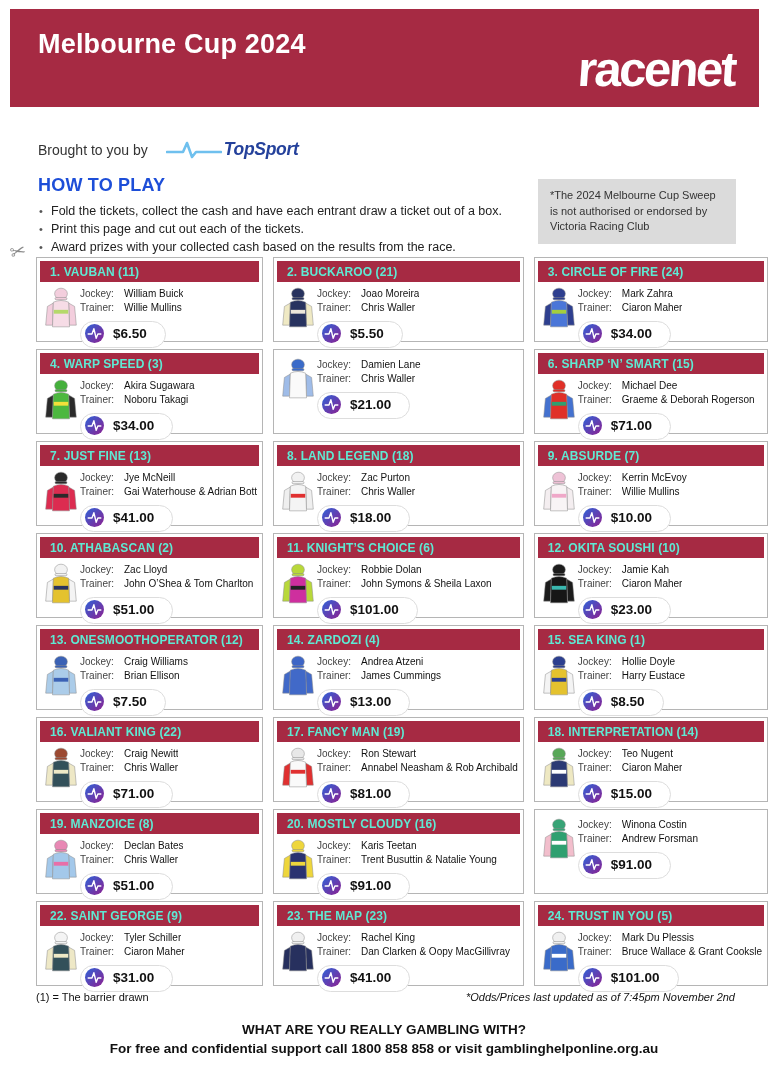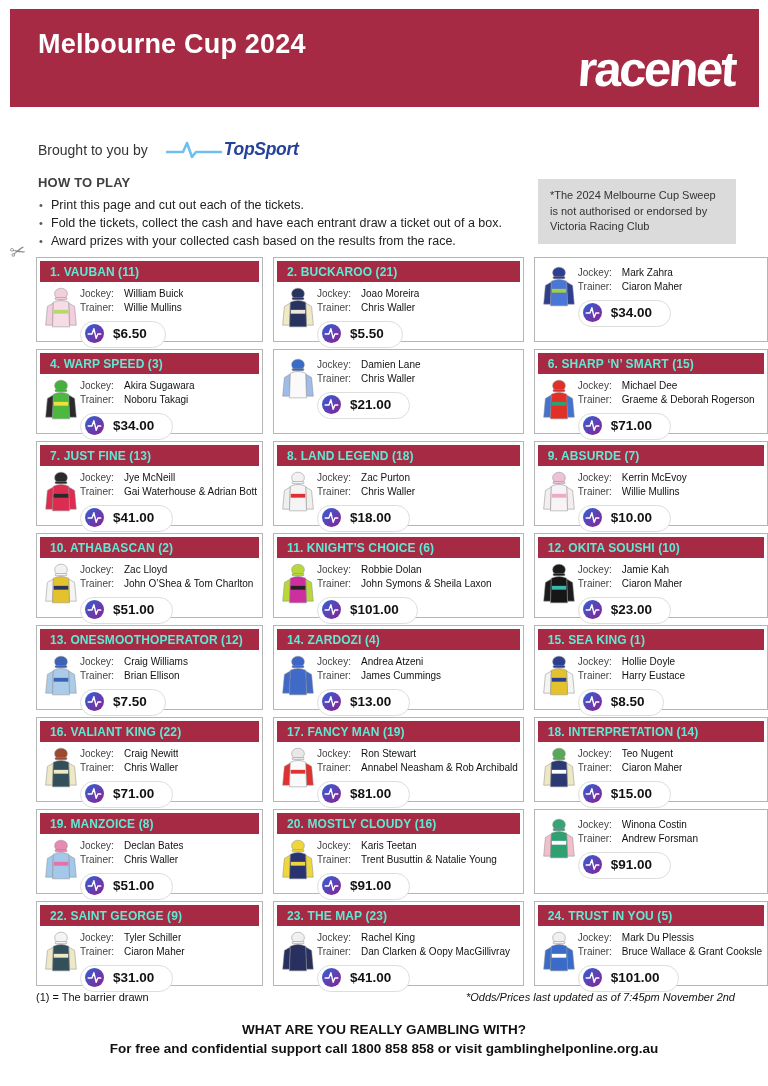--- a/index.html
+++ b/index.html
@@ -13,21 +13,21 @@
   .banner-line1{font-size:27px;font-weight:bold;letter-spacing:.2px;}
   .banner-line2{font-size:39px;font-weight:bold;margin-top:2px;letter-spacing:.2px;}
   .brand{position:absolute;right:24px;top:32px;color:#fff;font-size:49px;font-weight:bold;
          letter-spacing:-2.5px;transform:skewX(-4deg);}
   
   .sponsor{position:absolute;left:38px;top:139px;display:flex;align-items:center;font-size:14px;color:#333;}
   .sponsor .pulse{margin:0 2px 0 18px;display:flex;align-items:center;}
   .sponsor-name{font-weight:bold;font-style:italic;font-size:17.5px;color:var(--tsblue,#24419B);letter-spacing:-.3px;}
   
   .howto{position:absolute;left:38px;top:175px;width:480px;}
-  .howto h2{margin:0 0 6px 0;font-size:13px;color:#404040;letter-spacing:.2px;}
+  .howto h2{margin:0 0 6px 0;font-size:18px;color:#1d4ed8;letter-spacing:.2px;}
   .howto ul{margin:0;padding:0;list-style:none;}
   .howto li{font-size:12.5px;line-height:18px;color:#222;padding-left:13px;position:relative;}
   .howto li::before{content:"•";position:absolute;left:1px;top:0;color:#555;font-size:11px;}
   
   .disclaimer{position:absolute;left:538px;top:179px;width:198px;box-sizing:border-box;
     background:var(--boxgray,#DBDBDB);padding:9px 12px;font-size:11px;line-height:15.5px;color:#333;}
   
   .scissors{position:absolute;left:10px;top:240px;font-size:19px;color:#8a8a8a;transform:rotate(-15deg);}
   
   .grid{position:absolute;left:36px;top:257px;width:698px;display:grid;
@@ -76,22 +76,22 @@
     <svg width="56" height="20" viewBox="0 0 56 20">
       <polyline points="1,12 17,12 21,3 26,17 30,12 55,12" fill="none" stroke="#6FC0EE" stroke-width="2.6" stroke-linejoin="round" stroke-linecap="round"></polyline>
     </svg>
   </span>
   <span class="sponsor-name">TopSport</span>
 </div>
 
 <div class="howto">
   <h2>HOW TO PLAY</h2>
   <ul id="howto-list">
+      <li>Fold the tickets, collect the cash and have each entrant draw a ticket out of a box.</li>
       <li>Print this page and cut out each of the tickets.</li>
-      <li>Fold the tickets, collect the cash and have each entrant draw a ticket out of a box.</li>
       <li>Award prizes with your collected cash based on the results from the race.</li>
     </ul>
 </div>
 
 <div class="disclaimer">*The 2024 Melbourne Cup Sweep is not authorised or endorsed by Victoria Racing Club</div>
 
 <div class="scissors">✂</div>
 
 <div class="grid" id="grid">
     <div class="ticket">
@@ -156,20 +156,21 @@
               <circle cx="9" cy="9" r="9" fill="url(#bgrad)"></circle>
               <polyline points="3,9.5 6.6,9.5 8.4,4.5 10.6,13.5 12.2,9.5 15,9.5" fill="none" stroke="#ffffff" stroke-width="1.3" stroke-linejoin="round" stroke-linecap="round"></polyline>
             </svg>
           </span>
           <span class="t-price">$5.50</span>
         </div>
       </div>
     </div>
   </div>
     <div class="ticket">
+    <div class="t-head">3. CIRCLE OF FIRE (24)</div>
     <div class="t-body">
       <div class="t-silk">
           <svg width="34" height="46" viewBox="0 0 40 52">
     <path d="M11 19 L4 23 L2 45 L10 45 Z" fill="#2E3F8F" stroke="#8a8a8a" stroke-width="0.6"></path>
     <path d="M29 19 L36 23 L38 45 L30 45 Z" fill="#2E3F8F" stroke="#8a8a8a" stroke-width="0.6"></path>
     <path d="M11 18 Q20 14 29 18 L30 47 L10 47 Z" fill="#4A76D8" stroke="#8a8a8a" stroke-width="0.6"></path>
     <rect x="11.5" y="27" width="17" height="4.5" fill="#A4CE3C"></rect>
     <ellipse cx="20" cy="8" rx="7.5" ry="6.5" fill="#2E3F8F" stroke="#8a8a8a" stroke-width="0.6"></ellipse>
     <rect x="13" y="12.5" width="14" height="2.6" rx="1.2" fill="#2E3F8F" stroke="#8a8a8a" stroke-width="0.6"></rect>
   </svg>

